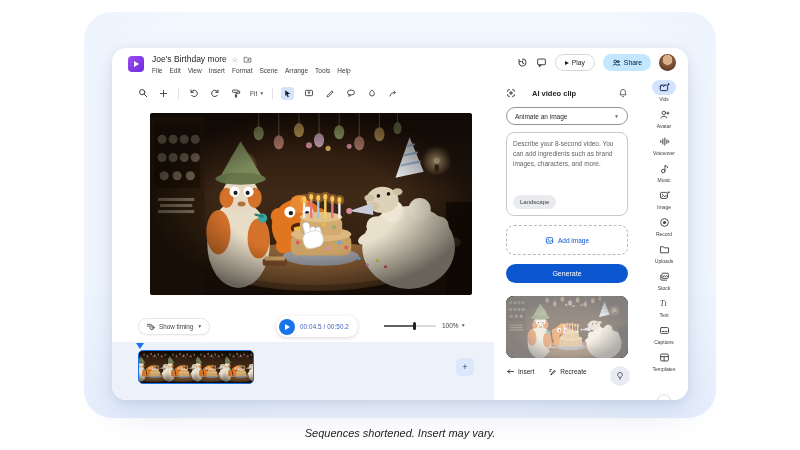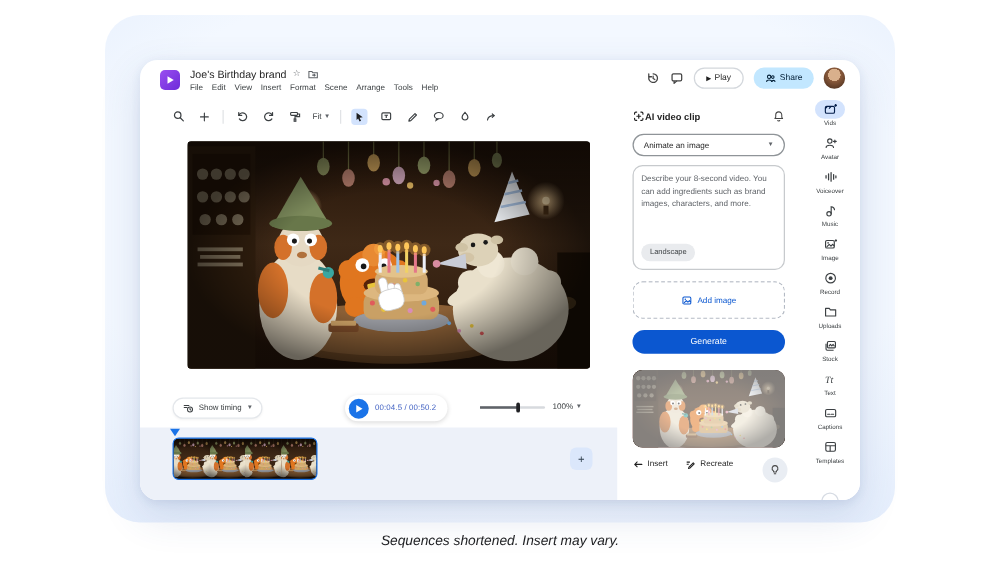--- a/index.html
+++ b/index.html
@@ -69,21 +69,21 @@
     border-radius:5px; overflow:hidden; display:flex; background:#222; }
   .strip svg { width:25%; height:100%; display:block; }
   .playhead { position:absolute; left:24px; top:1px; width:0; height:0;
     border-left:4px solid transparent; border-right:4px solid transparent; border-top:6px solid #1a73e8; }
   .add-scene { position:absolute; left:344px; top:16px; width:18px; height:18px; border-radius:5px;
     background:#dbe7fb; display:flex; align-items:center; justify-content:center; font-size:9px; color:#30404f; }
 
   
   .panel { position:absolute; left:382px; top:32px; width:146px; height:320px; padding:8px 12px 0 12px; background:#fff; }
   .panel-hdr { display:flex; align-items:center; justify-content:space-between; }
-  .panel-hdr .lft { display:flex; align-items:center; gap:0; }
+  .panel-hdr .lft { display:flex; align-items:center; gap:16px; }
   .panel-title { font-size:7.5px; font-weight:bold; color:#1f1f1f; }
   .mode-pill { margin-top:9px; height:18px; border:1px solid #8f9498; border-radius:9px; padding:0 8px;
     display:flex; align-items:center; justify-content:space-between; font-size:6.5px; color:#1f1f1f; }
   .prompt-box { margin-top:7px; height:84px; border:1px solid #c7cacd; border-radius:8px; padding:6px; position:relative; }
   .prompt-box textarea { width:100%; height:50px; border:0; outline:none; resize:none; background:transparent;
     font-family:"Liberation Sans", sans-serif; font-size:6.5px; line-height:1.5; color:#3c4043; }
   .prompt-box textarea::placeholder { color:#5f6368; opacity:1; }
   .aspect-chip { position:absolute; left:6px; bottom:6px; height:14px; background:#e9ebee; border-radius:7px;
     display:flex; align-items:center; padding:0 7px; font-size:6px; color:#3c4043; }
   .add-box { margin-top:9px; height:30px; border:1px dashed #b4bac4; border-radius:8px;
@@ -300,21 +300,21 @@
 
 <div class="backdrop"></div>
 
 <div class="app">
 
   <div>
     <div class="logo">
         <div class="tri"></div>
       </div>
     <div class="title-row">
-      <span class="doc-title">Joe's Birthday brand</span>
+      <span class="doc-title">Joe's Birthday more</span>
       <span class="star">☆</span>
       <svg class="ic" width="9" height="9" viewBox="0 0 12 12" fill="none" stroke="#5f6368" stroke-width="1.1">
         <path d="M1.5 3h3.2l1 1.2H10.5v5.3H1.5z"></path>
           <path d="M5 6.8h3M6.8 5.4l1.4 1.4-1.4 1.4"></path>
       </svg>
     </div>
     <div class="menu-row">
       <span>File</span>
       <span>Edit</span>
       <span>View</span>

